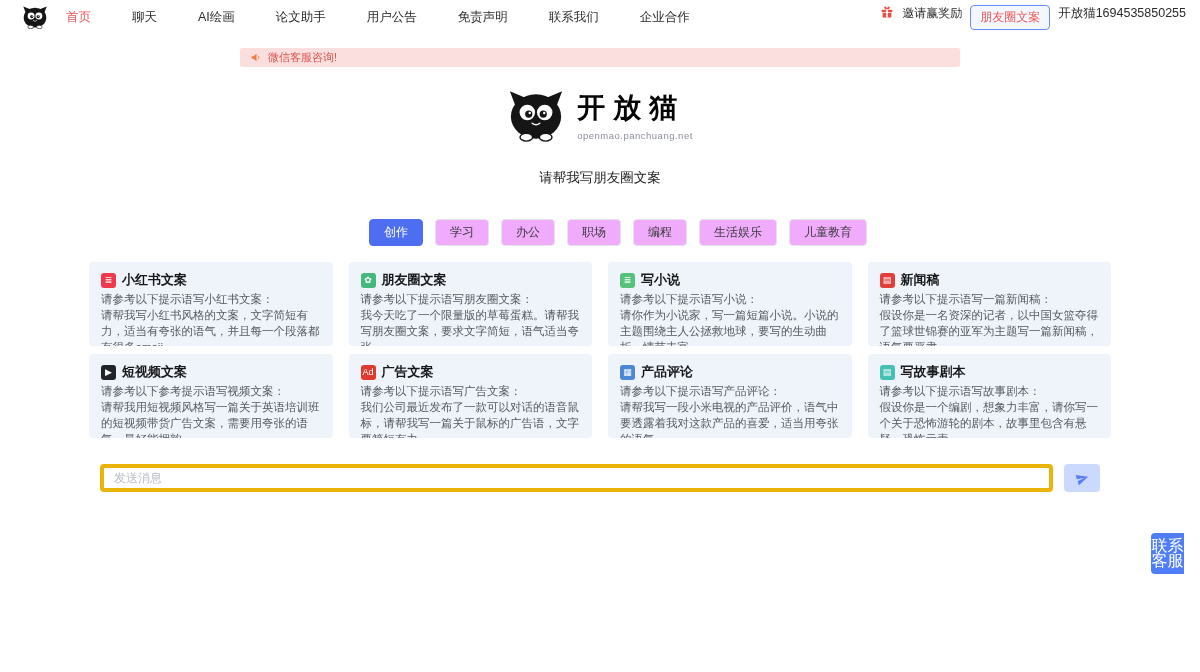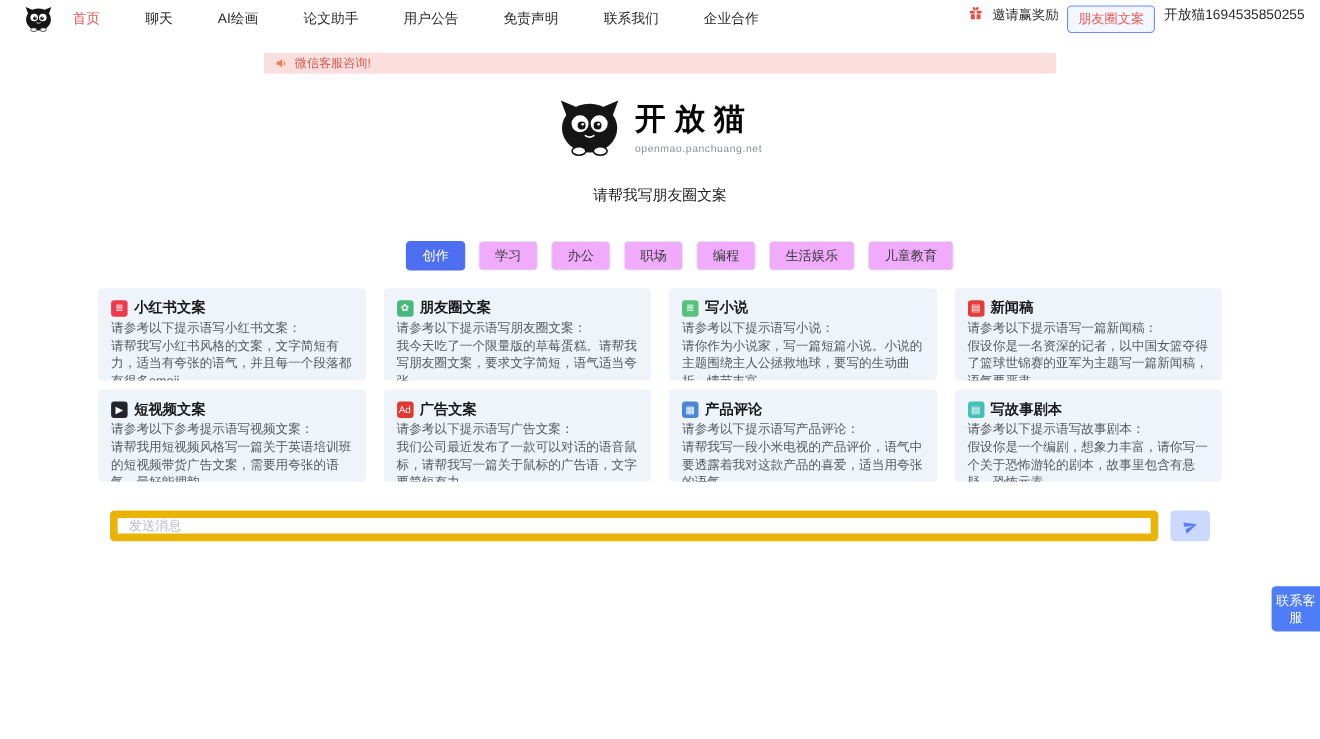--- a/index.html
+++ b/index.html
@@ -49,30 +49,30 @@
   .cards { width:1022px; margin:16px auto 0; display:grid; grid-template-columns:repeat(4,1fr); gap:8px 16px; }
   .card { background:#eff3fa; border-radius:4px; padding:9px 12px; height:84px; overflow:hidden; cursor:pointer; }
   .card-head { display:flex; align-items:center; gap:6px; }
   .card-icon { width:15px; height:15px; border-radius:3px; color:#fff; font-size:9px;
                line-height:15px; text-align:center; flex:none; overflow:hidden; }
   .card-title { font-size:13px; font-weight:bold; color:#17181a; white-space:nowrap; }
   .card-body { margin-top:3px; font-size:11.5px; line-height:1.38; color:#555a61; white-space:pre-line; }
 
   
   .composer { width:1000px; margin:26px auto 0; display:flex; gap:11px; align-items:center; }
-  .composer input { flex:1; height:28px; border:7px solid #eab308; border-radius:4px;
+  .composer input { flex:1; height:28px; border:4px solid #eab308; border-radius:4px;
                     padding:0 10px; font-size:12px; color:#333; outline:none; background:#fff; }
   .composer input::placeholder { color:#b8bcc4; }
   .send { width:36px; height:28px; background:#ccd9ff; border:none; border-radius:4px;
           cursor:pointer; display:flex; align-items:center; justify-content:center; }
   .send svg { width:15px; height:15px; transform:rotate(-18deg); }
 
   
-  .service-fab { position:absolute; right:0; top:533px; width:44px; background:#4e7df7; color:#fff;
-                 font-size:12px; line-height:14.5px; padding:6px 0; text-align:center;
+  .service-fab { position:absolute; right:16px; top:533px; width:33px; background:#4e7df7; color:#fff;
+                 font-size:16px; line-height:14.5px; padding:6px 0; text-align:center;
                  border-radius:4px 0 0 4px; cursor:pointer; word-break:break-all; }
 </style>
 </head>
 <body>
 
 <header class="navbar">
   <span class="nav-logo">
     <svg viewBox="0 0 120 110">
       <path d="M18 38 L6 6 L44 22 Z" fill="#151515"></path>
       <path d="M102 38 L114 6 L76 22 Z" fill="#151515"></path>

